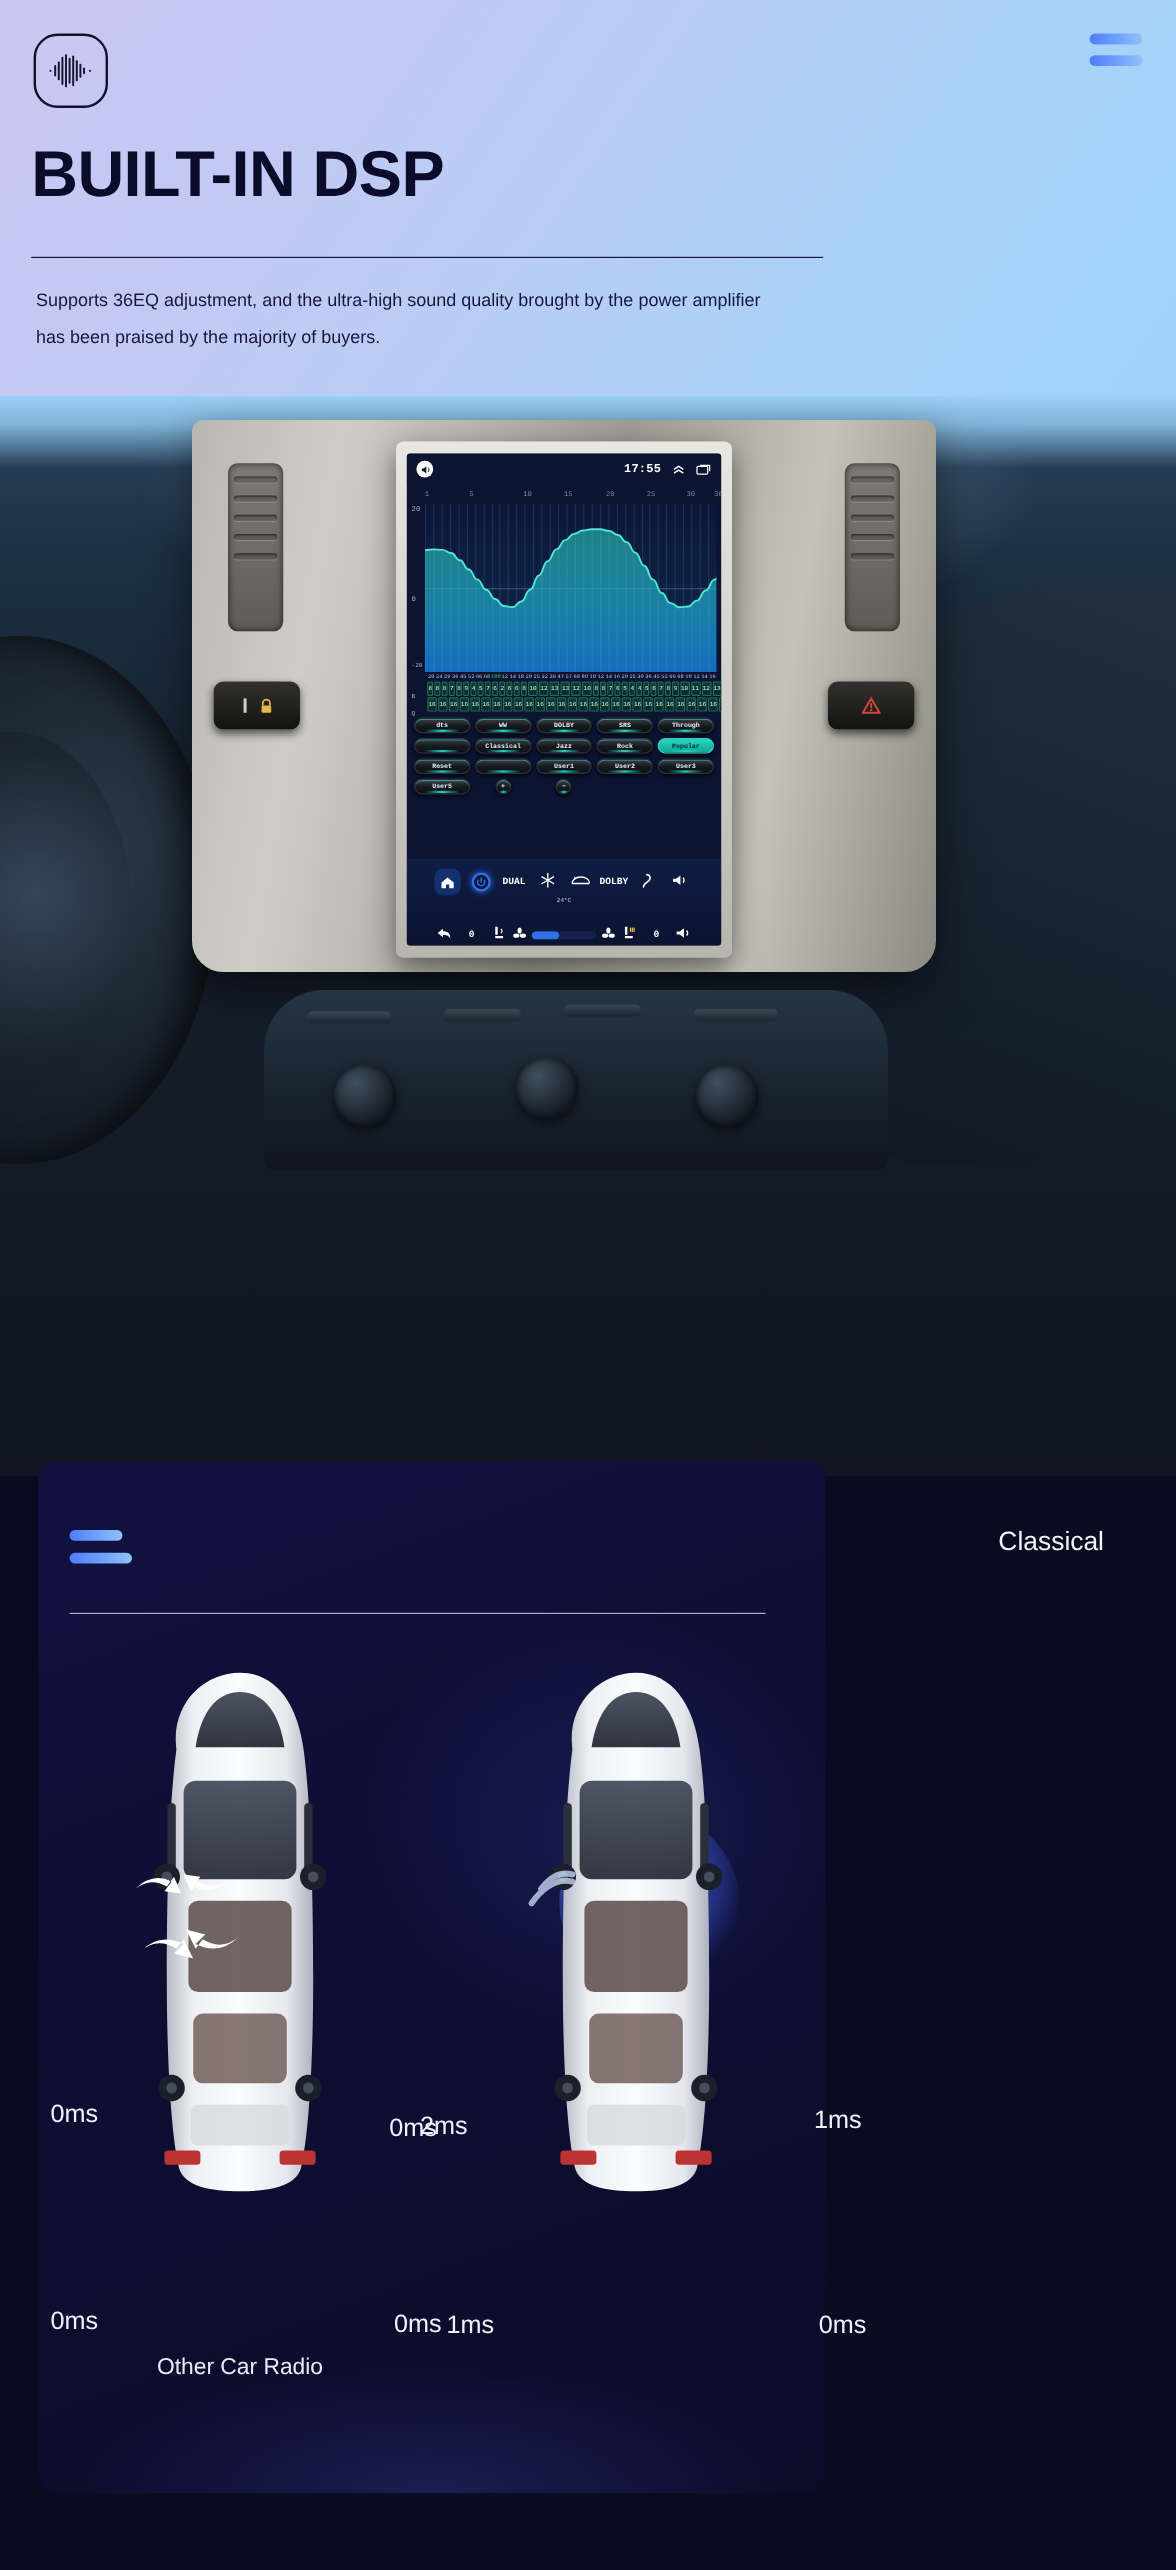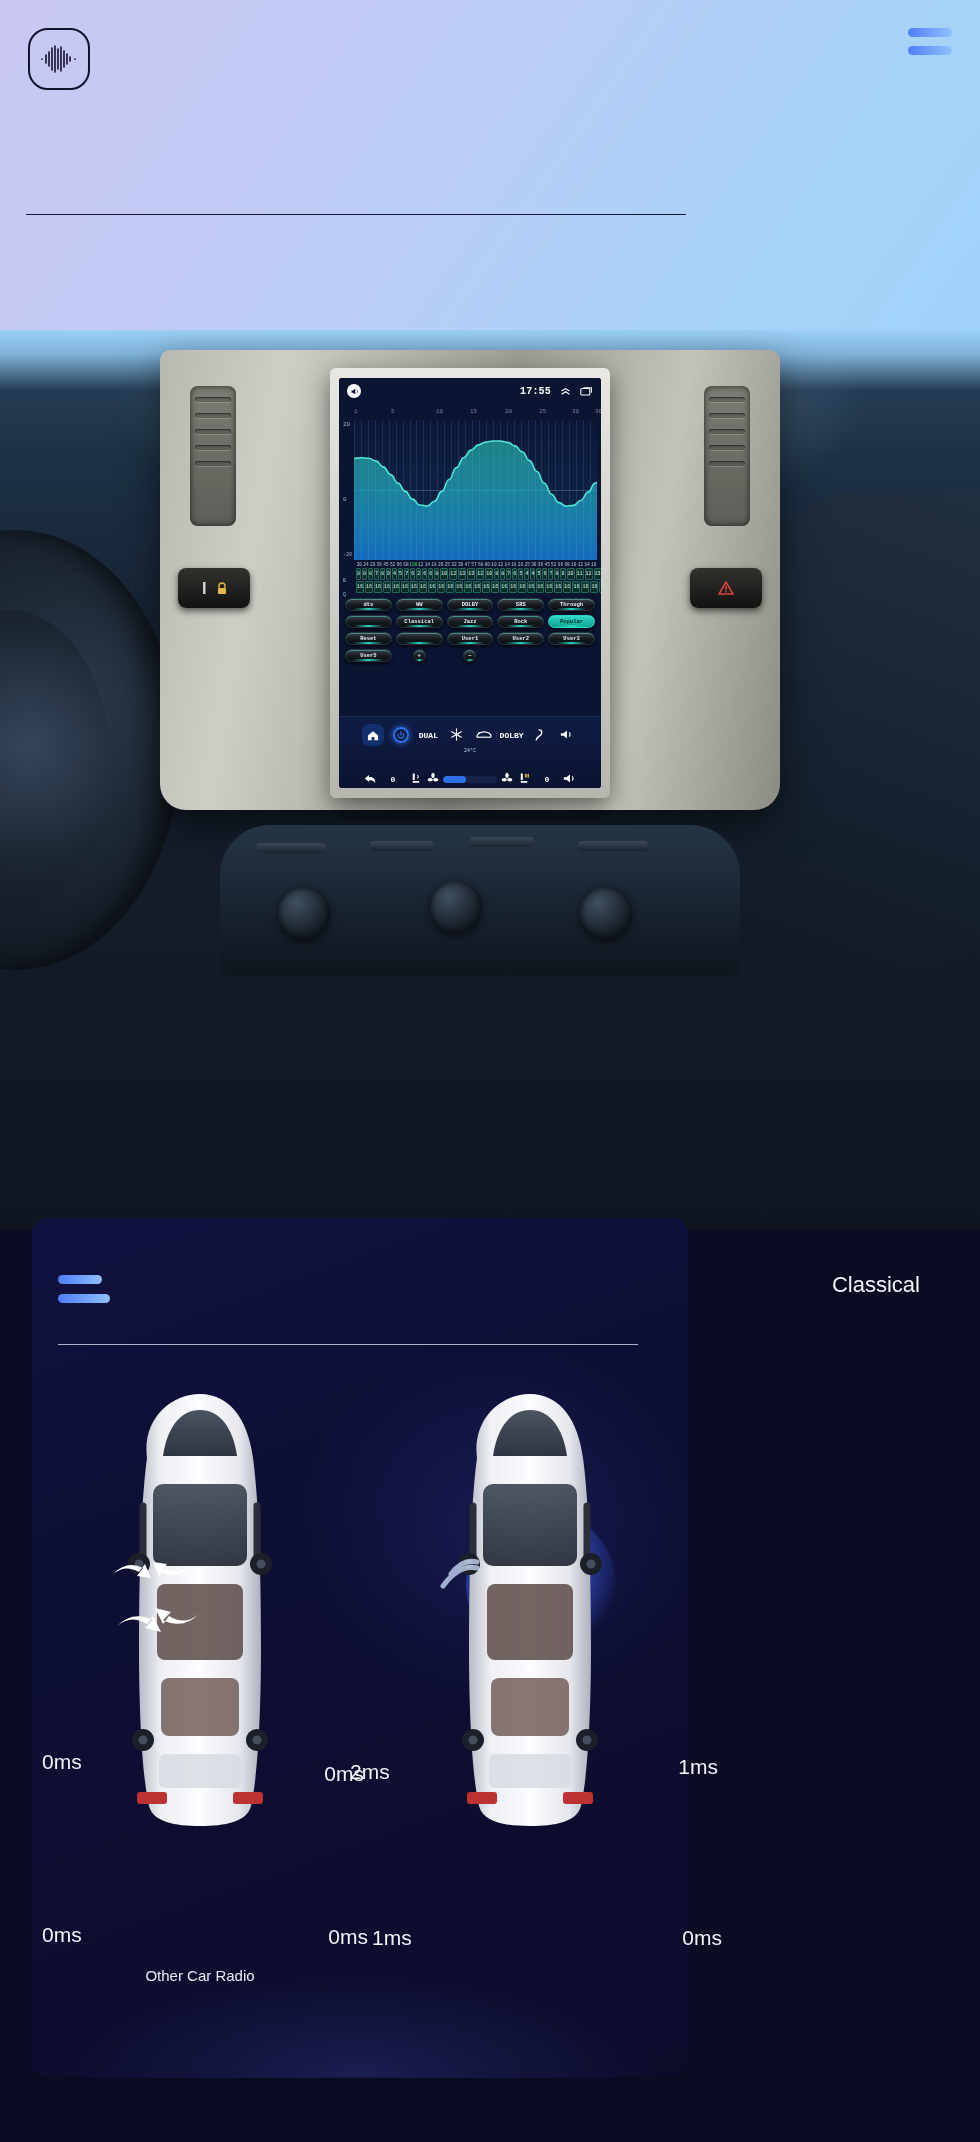--- a/index.html
+++ b/index.html
@@ -228,21 +228,21 @@
     background:rgba(235,238,255,.72);
   }
 
   .cars{ position:absolute; left:32px; top:1370px; width:656px; height:680px; }
   .car-col{ position:absolute; top:0; width:300px; height:680px; }
   .car-col.left{ left:18px; }
   .car-col.right{ right:8px; }
 
   .car-label{
     position:absolute; bottom:66px; width:100%; text-align:center;
-    font-size:15px; color:#e9ebf6;
+    font-size:19px; color:#e9ebf6;
   }
   .ours-btn{
     position:absolute; bottom:52px; left:50%; transform:translateX(-50%);
     padding:12px 30px; border:1.5px solid #6a7bff; border-radius:28px;
     font-size:21px; font-weight:bold; white-space:nowrap;
     color:#6f7dff;
     background:rgba(30,32,95,.35);
   }
   .ms{
     position:absolute; font-size:21px; color:#f1f3fb;
@@ -285,21 +285,23 @@
         </g>
       </svg>
     </span>
   </div>
 
   <div class="menu-bars">
     <div class="bar b1"></div>
     <div class="bar b2"></div>
   </div>
 
+  <div class="hero-title">BUILT-IN DSP</div>
   <div class="hero-rule"></div>
+  <div class="hero-sub">Supports 36EQ adjustment, and the ultra-high sound quality brought by the power amplifier has been praised by the majority of buyers.</div>
 </div>
 
 <div class="dash">
   <div class="dash-sky"></div>
   <div class="wheel-left"></div>
   <div class="wheel-left2"></div>
   <div class="dash-right-shape"></div>
 
   <div class="console">
     <div class="vent left">

